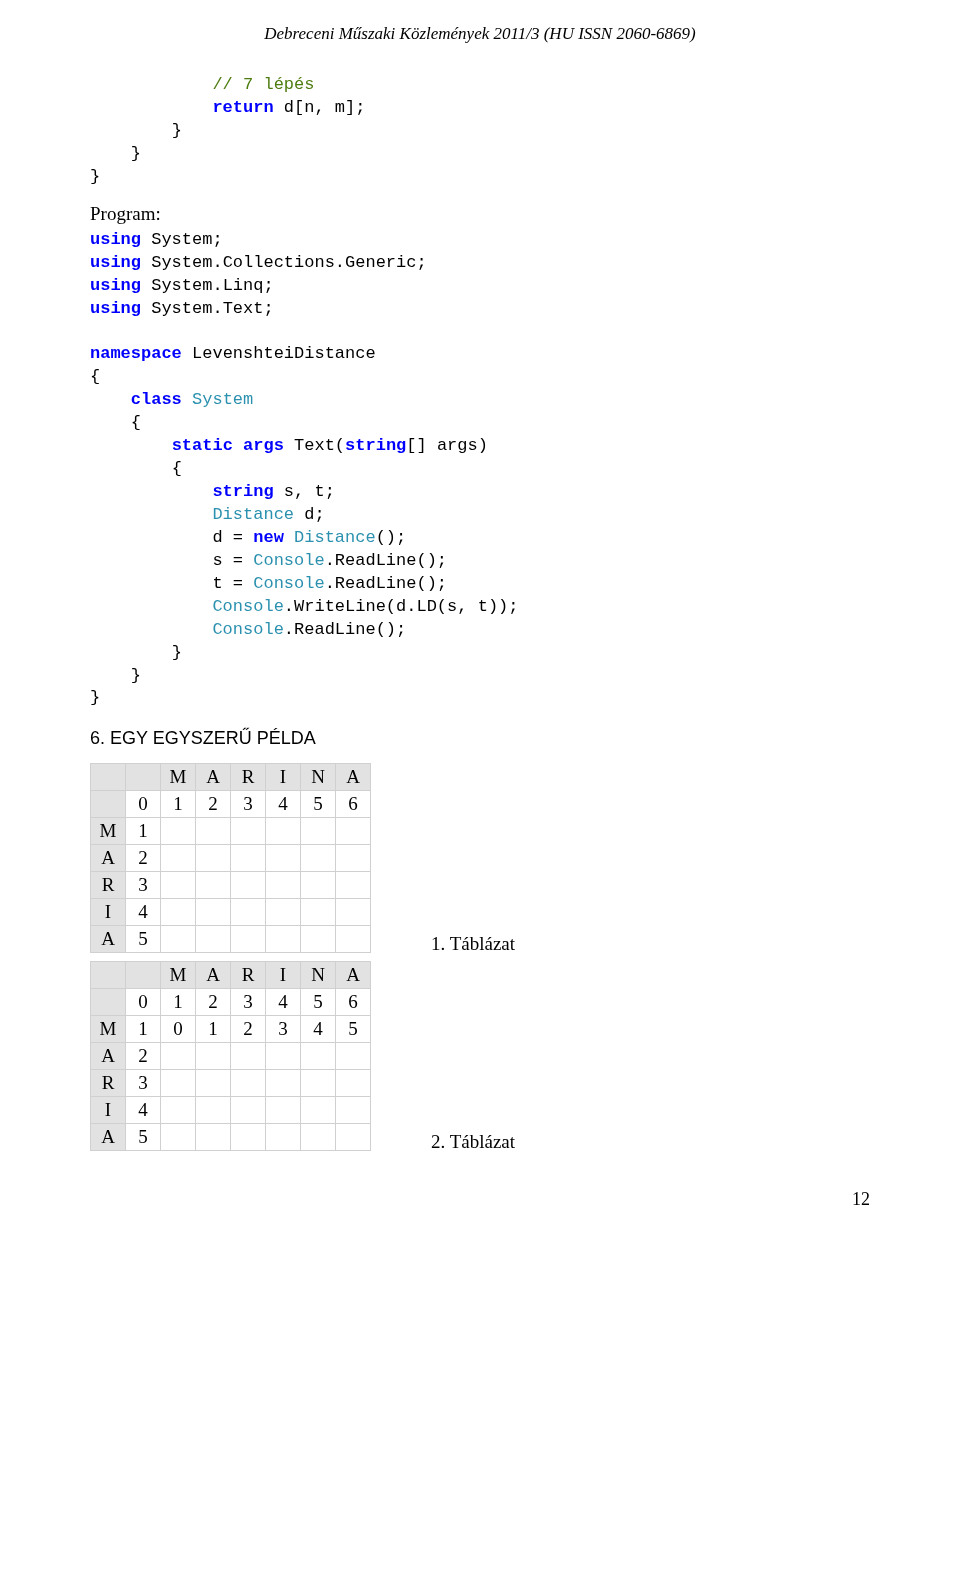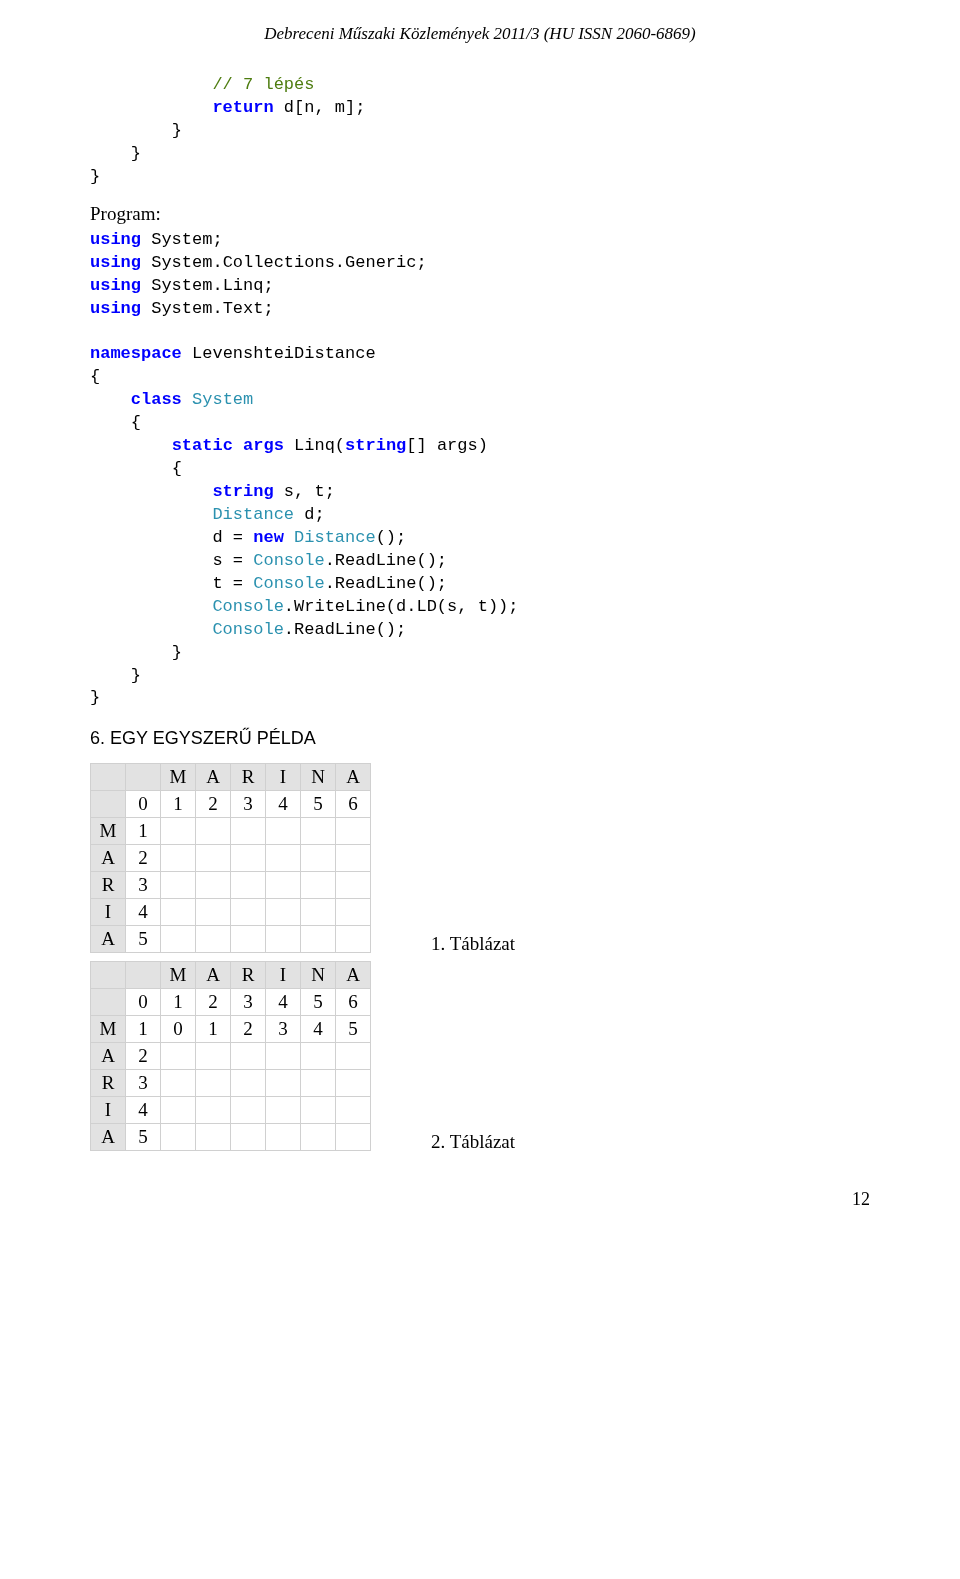--- a/index.html
+++ b/index.html
@@ -90,21 +90,21 @@
 
   <div class="code-block"><span class="blue">using</span><span> System;</span>
 <span class="blue">using</span><span> System.Collections.Generic;</span>
 <span class="blue">using</span><span> System.Linq;</span>
 <span class="blue">using</span><span> System.Text;</span>
 
 <span class="blue">namespace</span><span> LevenshteiDistance</span>
 <span>{</span>
     <span class="blue">class</span> <span class="teal">System</span>
     <span>{</span>
-        <span class="blue">static</span> <span class="blue">args</span><span> Linq(</span><span class="blue">string</span><span>[] args)</span>
+        <span class="blue">static</span> <span class="blue">args</span><span> Text(</span><span class="blue">string</span><span>[] args)</span>
         <span>{</span>
             <span class="blue">string</span><span> s, t;</span>
             <span class="teal">Distance</span><span> d;</span>
 <span>            d = </span><span class="blue">new</span> <span class="teal">Distance</span><span>();</span>
 <span>            s = </span><span class="teal">Console</span><span>.ReadLine();</span>
 <span>            t = </span><span class="teal">Console</span><span>.ReadLine();</span>
             <span class="teal">Console</span><span>.WriteLine(d.LD(s, t));</span>
             <span class="teal">Console</span><span>.ReadLine();</span>
         <span>}</span>
     <span>}</span>

